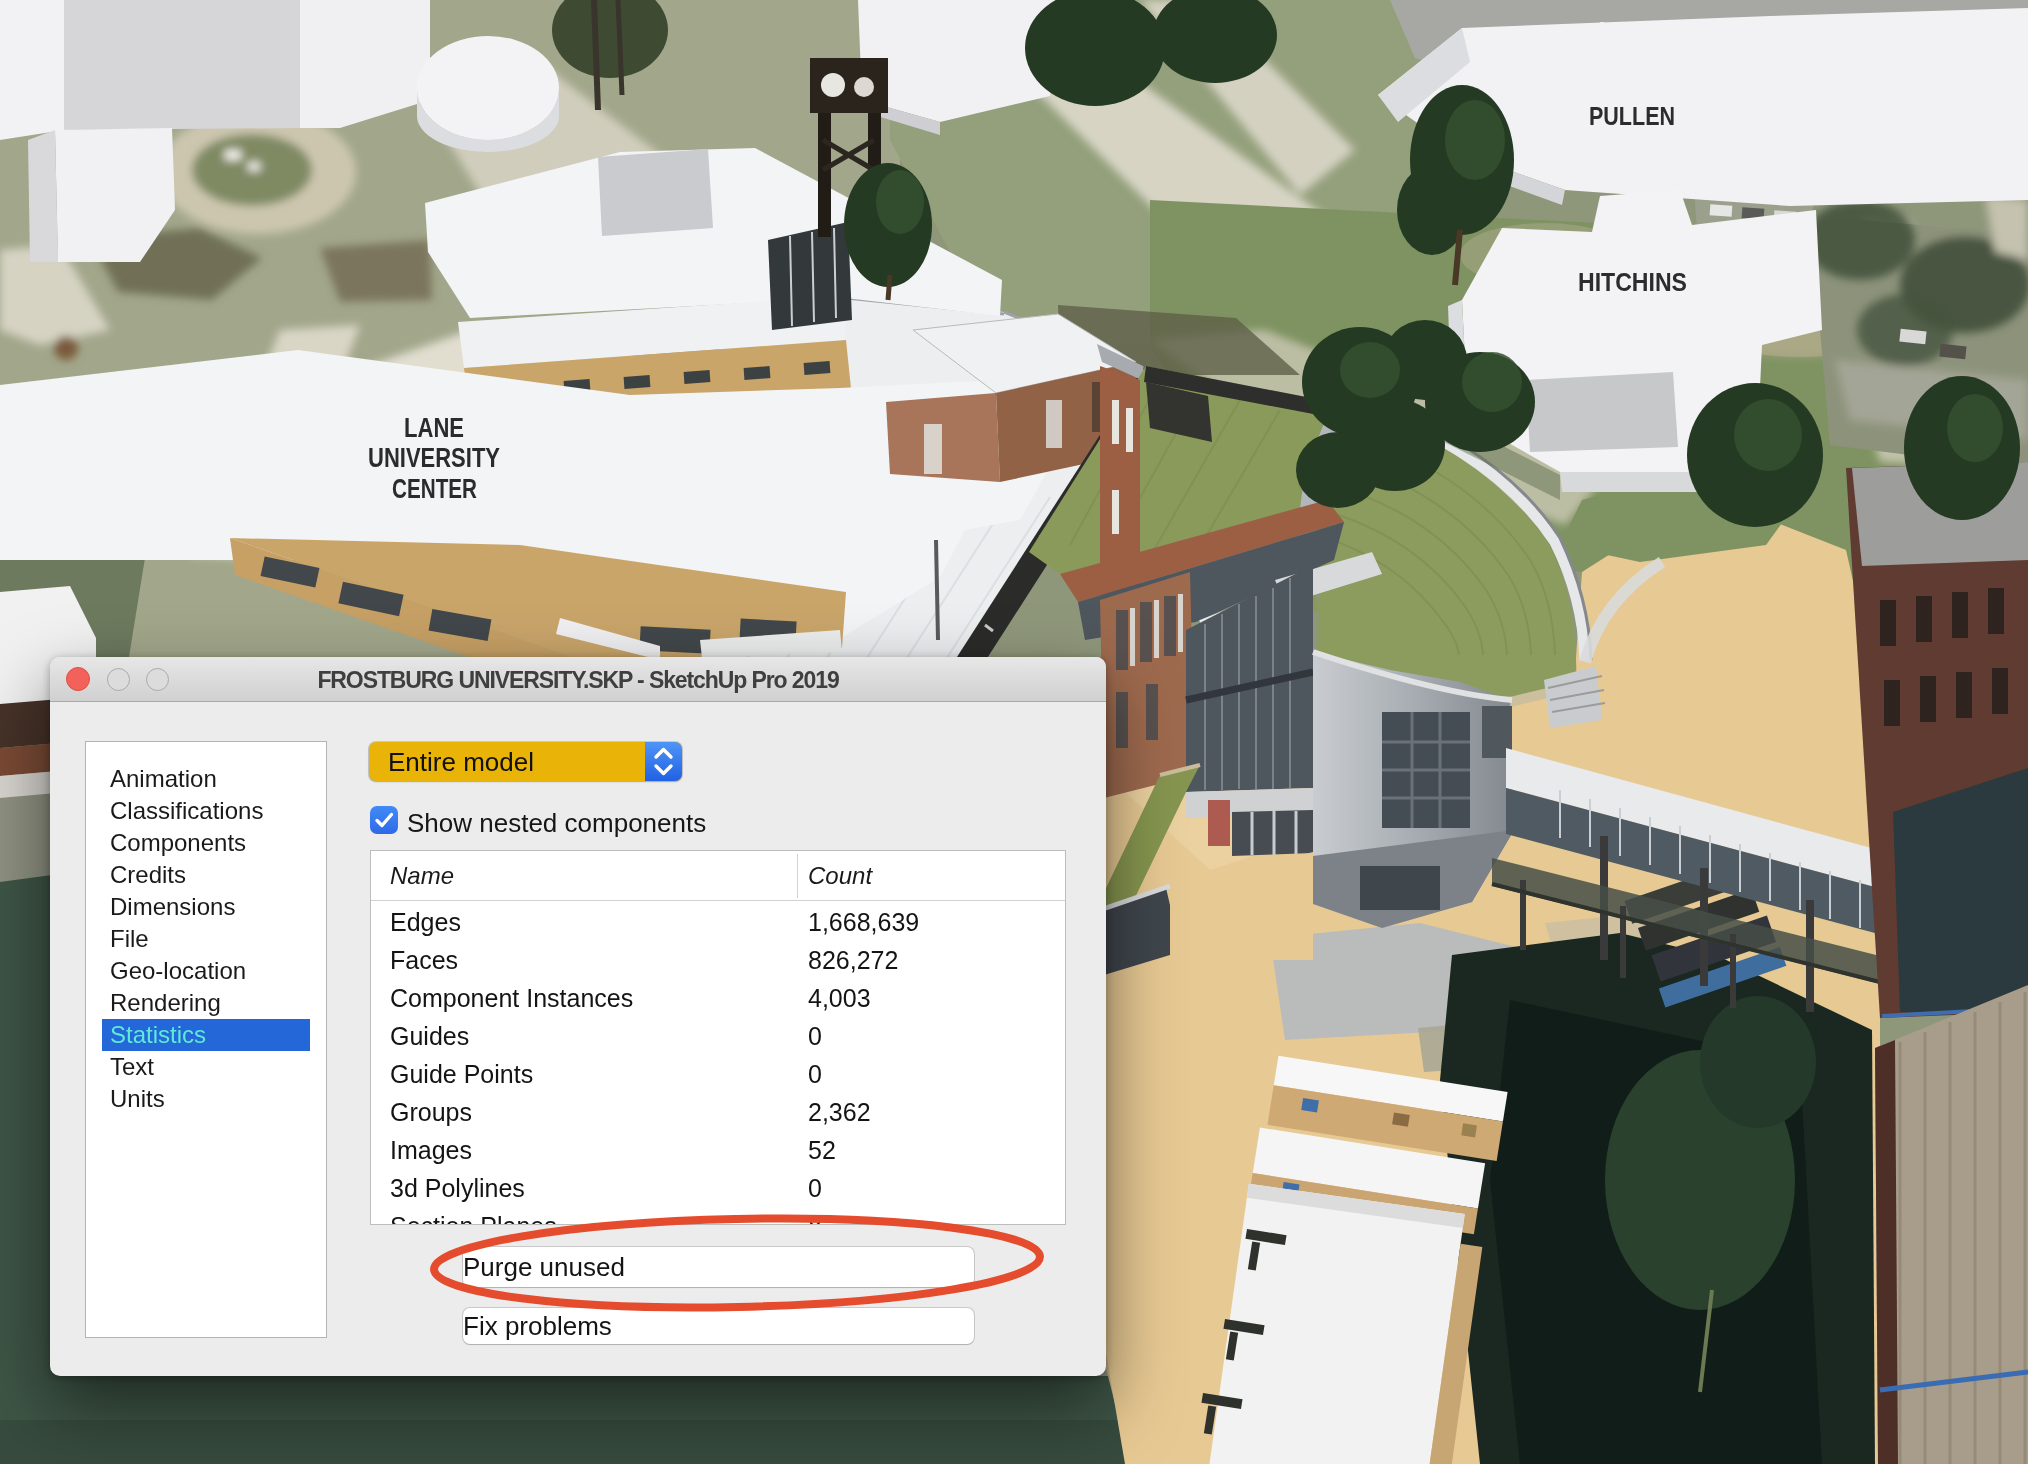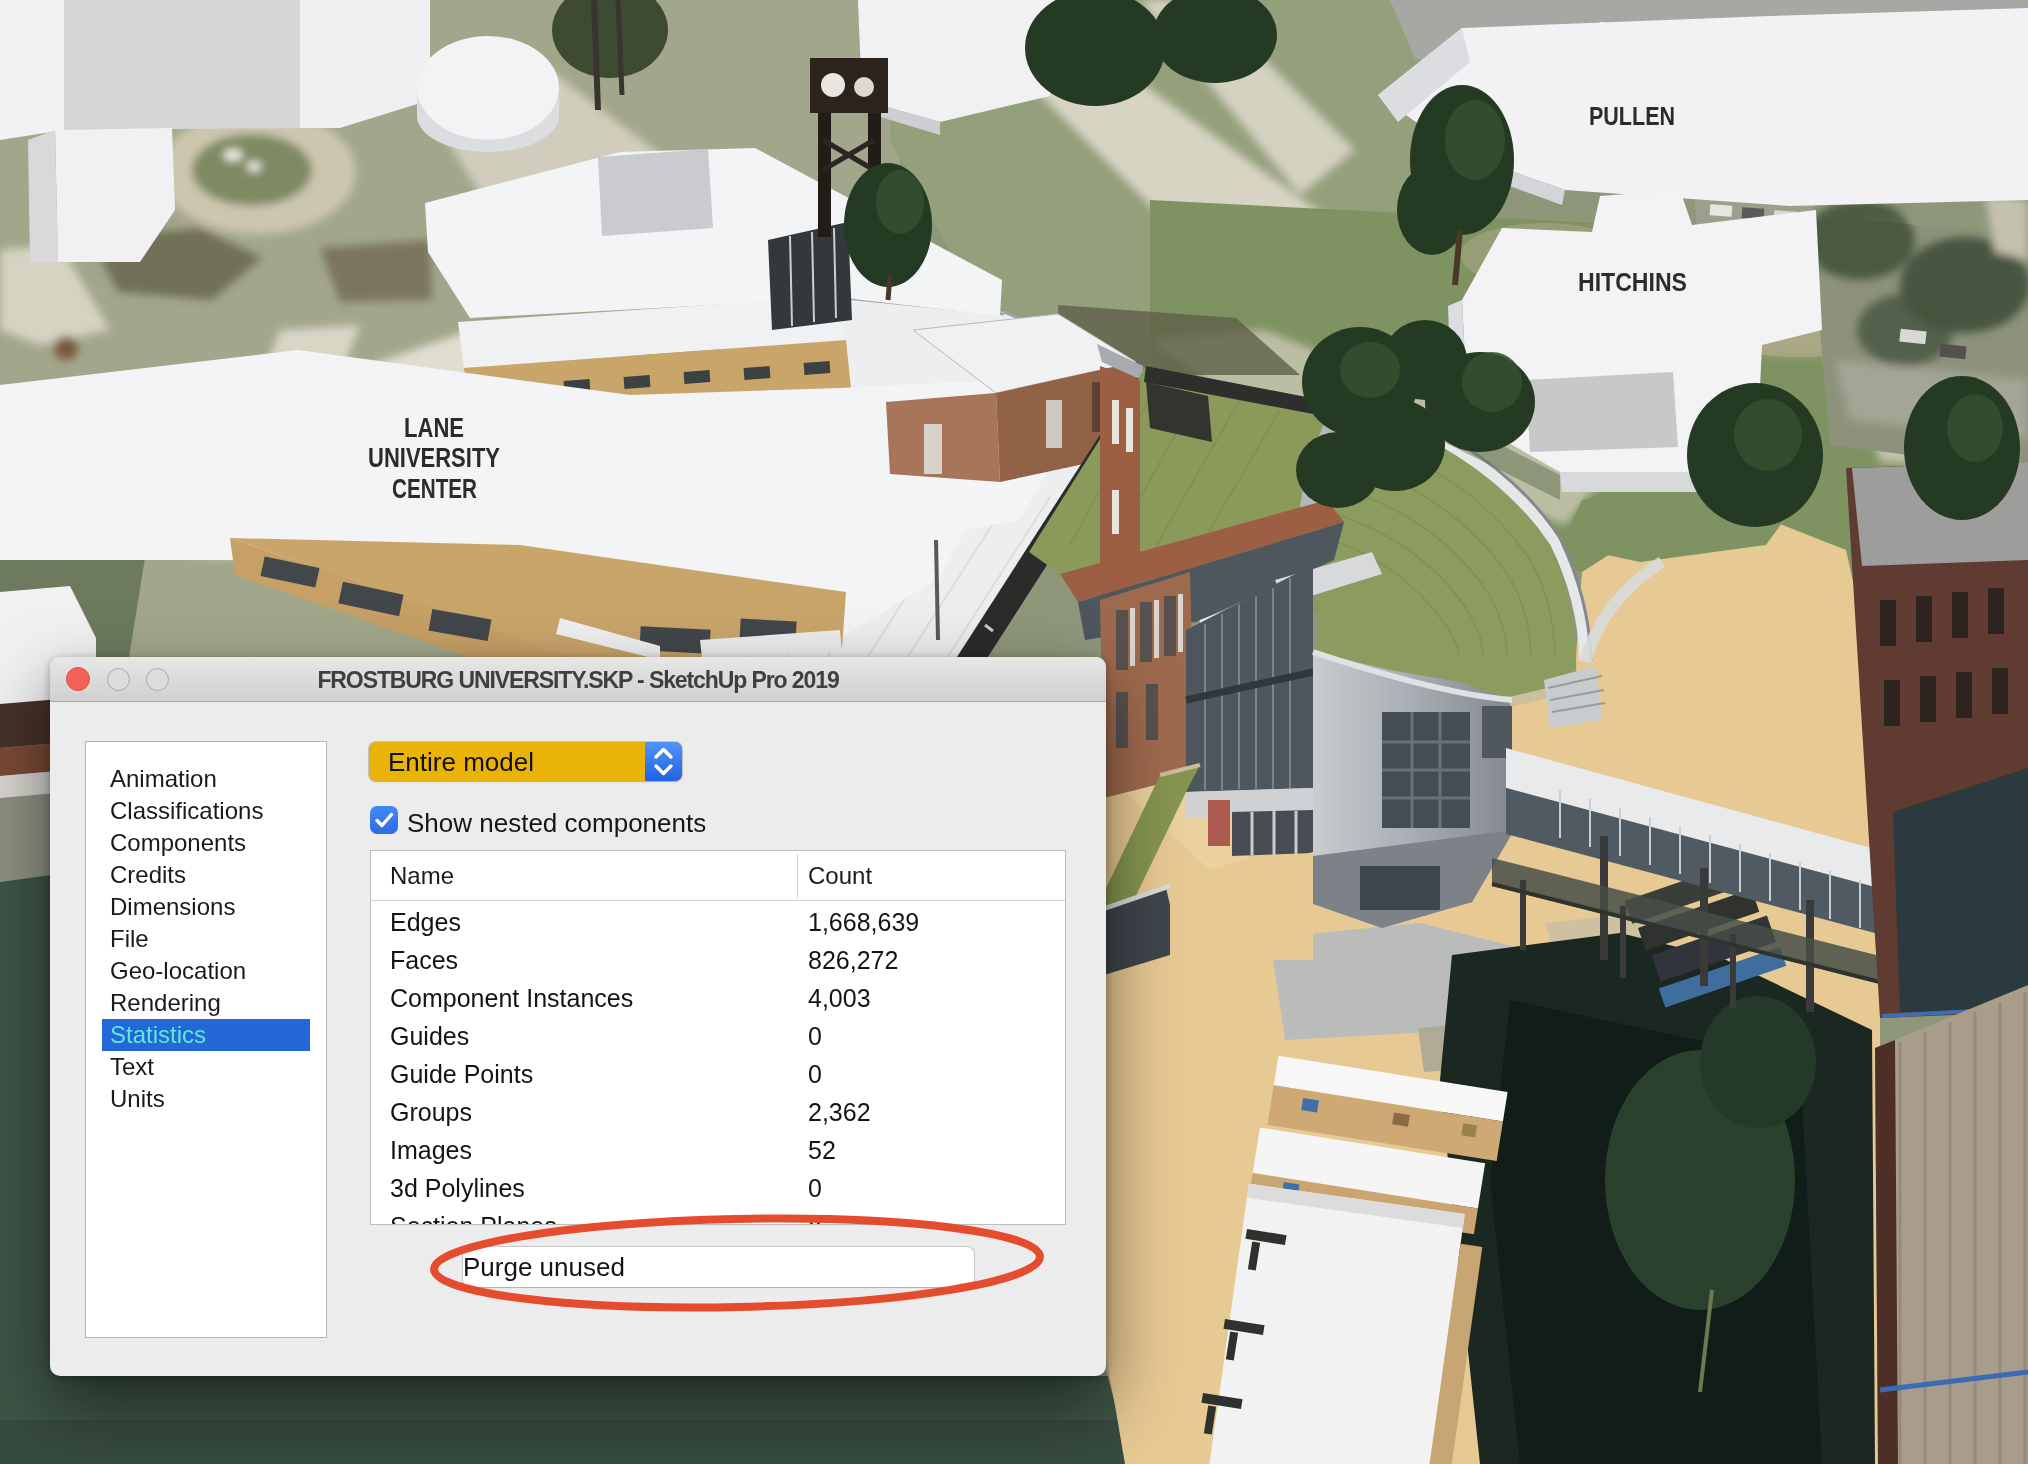--- a/index.html
+++ b/index.html
@@ -25,21 +25,21 @@
   #dd{position:absolute;left:319px;top:85px;width:313px;height:39px;background:#eab308;border-radius:7px;
     box-shadow:0 0 0 1px rgba(0,0,0,.14),0 1px 2px rgba(0,0,0,.18);}
   #dd .txt{position:absolute;left:19px;top:0;height:39px;line-height:40px;font-size:26px;color:#111;}
   #dd .cap{position:absolute;right:0;top:0;width:37px;height:39px;border-radius:0 7px 7px 0;
     background:linear-gradient(#4e95f8,#2161e4);}
   #cb{position:absolute;left:320px;top:149px;width:28px;height:28px;border-radius:7px;
     background:linear-gradient(#418af7,#2e6ae8);}
   #cblab{position:absolute;left:357px;top:151px;font-size:26px;color:#161616;}
   #tbl{position:absolute;left:320px;top:193px;width:696px;height:375px;background:#fff;
     border:1px solid #bdbdbd;box-sizing:border-box;overflow:hidden;}
-  #tbl .hdr{position:absolute;left:0;top:0;width:100%;height:49px;border-bottom:1px solid #d2d2d2;}
+  #tbl .hdr{position:absolute;left:0;top:0;width:100%;height:49px;border-bottom:1px solid #d2d2d2;font-style:italic;}
   #tbl .vdiv{position:absolute;left:426px;top:3px;width:1px;height:44px;background:#d2d2d2;}
   .hname{position:absolute;left:19px;top:0;height:49px;line-height:50px;font-size:24px;color:#1a1a1a;}
   .hcount{position:absolute;left:437px;top:0;height:49px;line-height:50px;font-size:24px;color:#1a1a1a;}
   .row{position:absolute;left:0;width:100%;height:38px;line-height:38px;font-size:25px;color:#141414;}
   .row .n{position:absolute;left:19px;}
   .row .c{position:absolute;left:437px;}
   .btn{position:absolute;left:413px;width:511px;background:#fff;border-radius:7px;text-align:left;
     font-size:26px;color:#141414;box-shadow:0 0 0 1px rgba(0,0,0,.15),0 1px 1px rgba(0,0,0,.12);}
   #btn1{top:590px;height:40px;line-height:40px;}
   #btn2{top:651px;height:36px;line-height:36px;}
@@ -542,18 +542,19 @@
       <div class="row" style="top:318px">
           <span class="n">3d Polylines</span>
           <span class="c">0</span>
         </div>
       <div class="row" style="top:356px">
           <span class="n">Section Planes</span>
           <span class="c">8</span>
         </div>
     </div>
     <div class="btn" id="btn1">Purge unused</div>
+    <div class="btn" id="btn2">Fix problems</div>
   </div>
 
   <svg id="overlay" width="2028" height="1464" viewBox="0 0 2028 1464">
     <ellipse cx="737" cy="1263" rx="303" ry="44" fill="none" stroke="#e54b2d" stroke-width="8" transform="rotate(-1.2 737 1263)"></ellipse>
   </svg>
 </div>
 
 </body></html>

